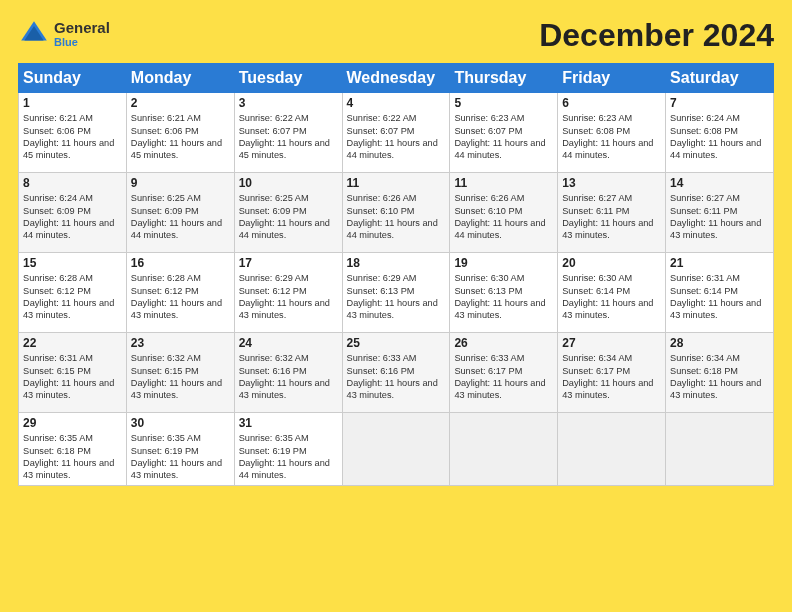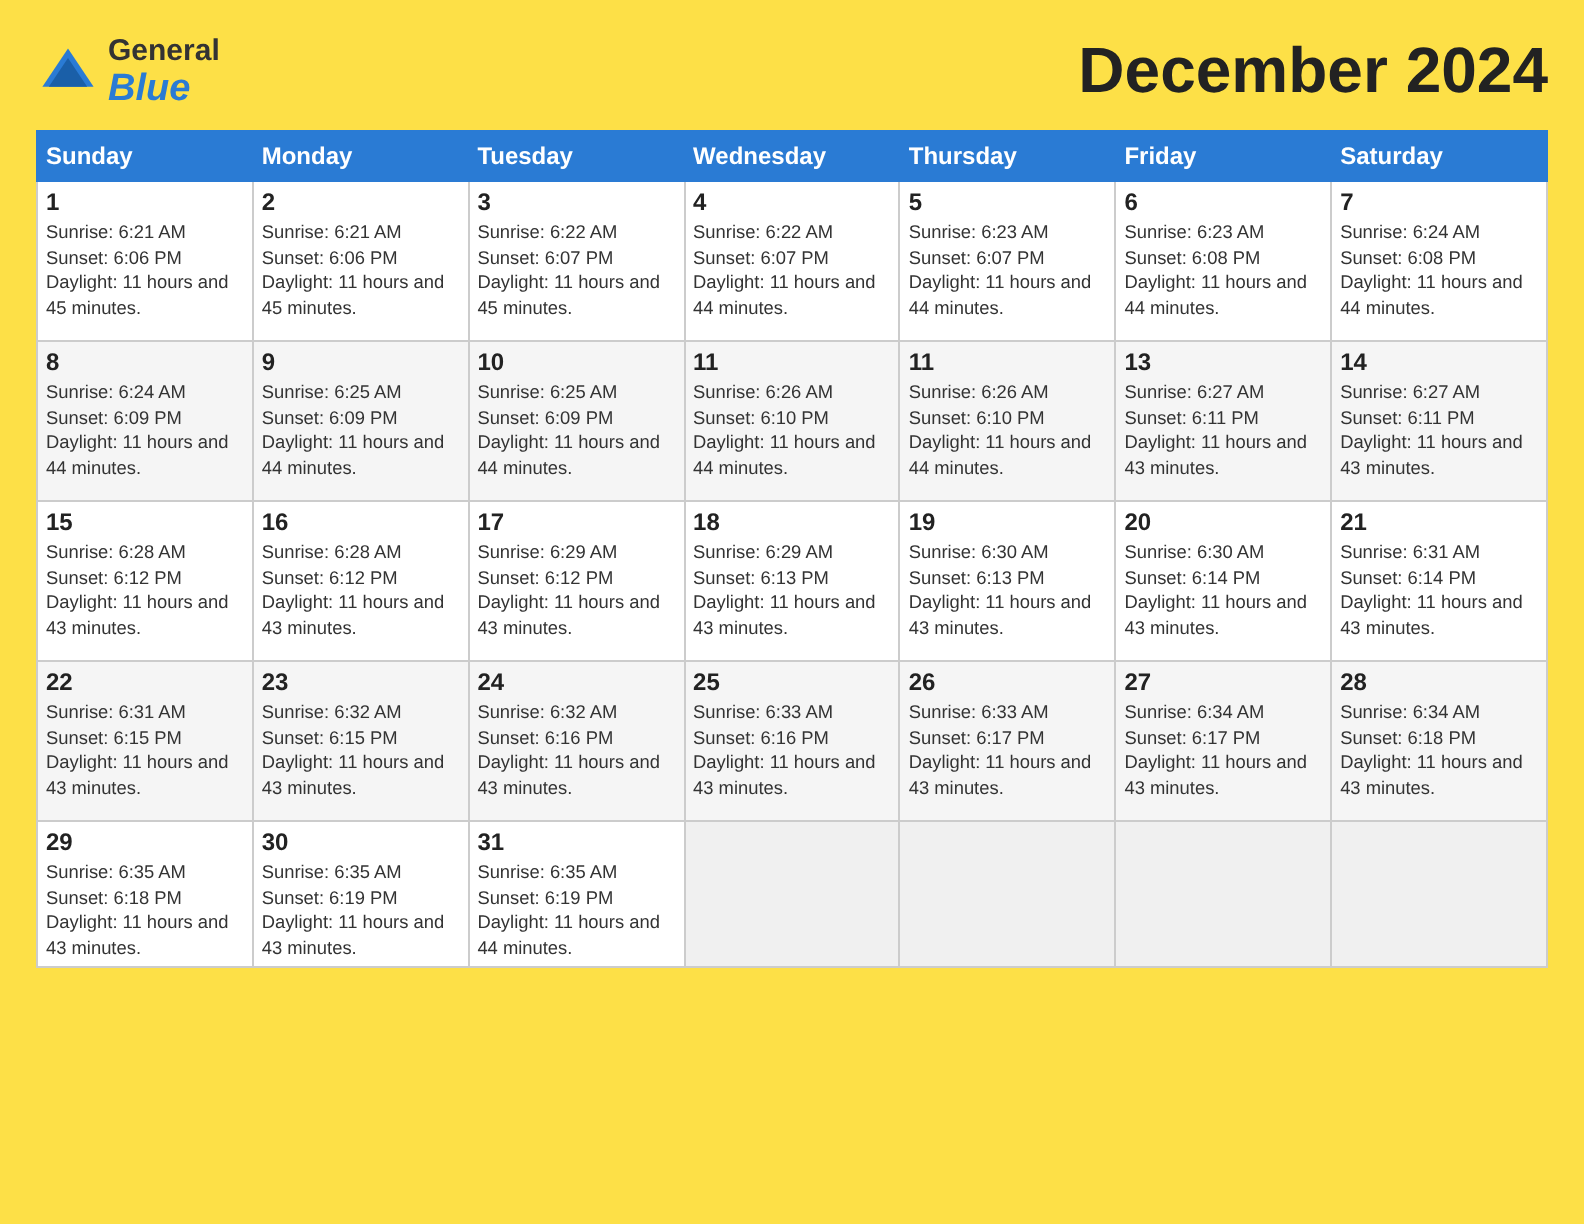--- a/index.html
+++ b/index.html
@@ -31,24 +31,23 @@
       display: flex;
       flex-direction: column;
       line-height: 1.1;
     }
     .logo-general {
       font-size: 15px;
       font-weight: bold;
       color: #333;
     }
     .logo-blue {
-      font-size: 19px;
+      font-size: 11px;
       font-weight: bold;
       color: #2a7bd4;
-      font-style: italic;
     }
     .logo-icon {
       width: 32px;
       height: 32px;
     }
     .title-block {
       text-align: left;
     }
     .month-title {
       font-size: 32px;
@@ -63,21 +62,21 @@
     .calendar {
       width: 100%;
       border-collapse: collapse;
       font-size: 10px;
     }
     .calendar th {
       background: #2a7bd4;
       color: #fff;
       padding: 5px 4px;
       text-align: left;
-      font-size: 12px;
+      font-size: 16px;
       font-weight: bold;
       border: 1px solid #2a7bd4;
     }
     .calendar td {
       border: 1px solid #ccc;
       vertical-align: top;
       padding: 3px 4px;
       width: calc(100% / 7);
       height: 80px;
       background: #fff;

